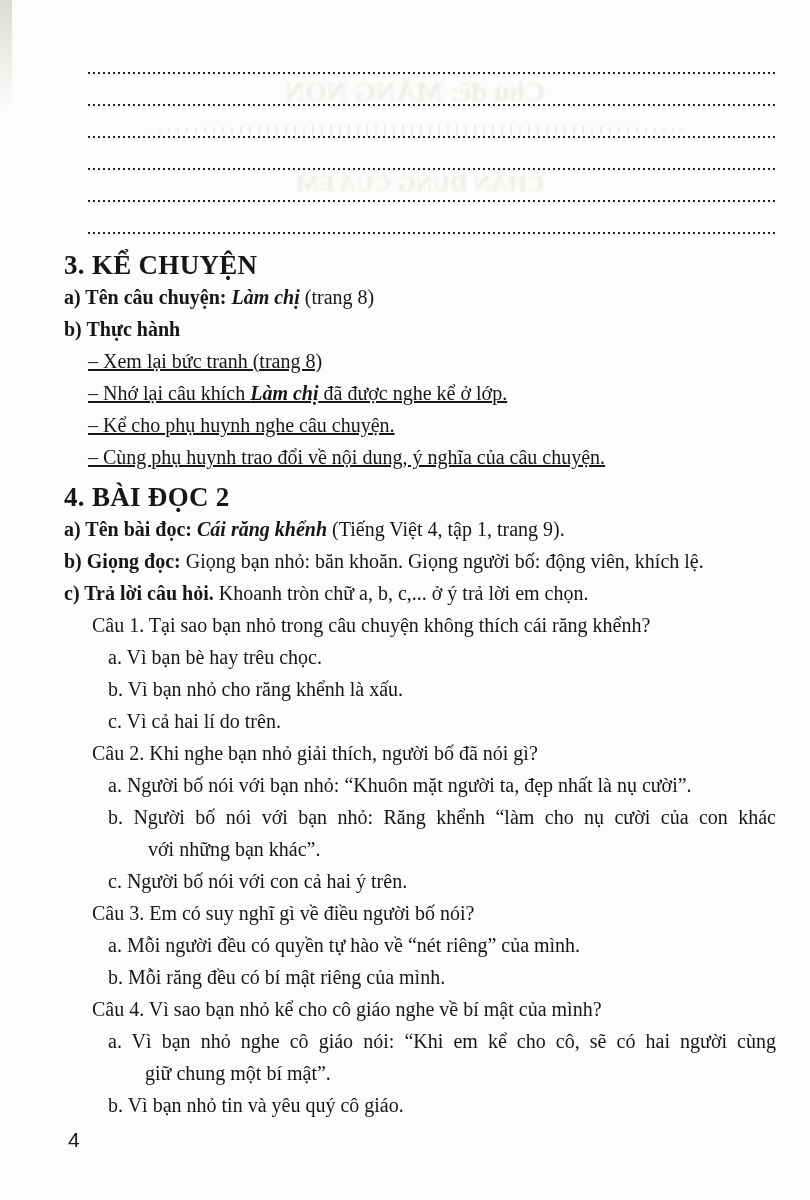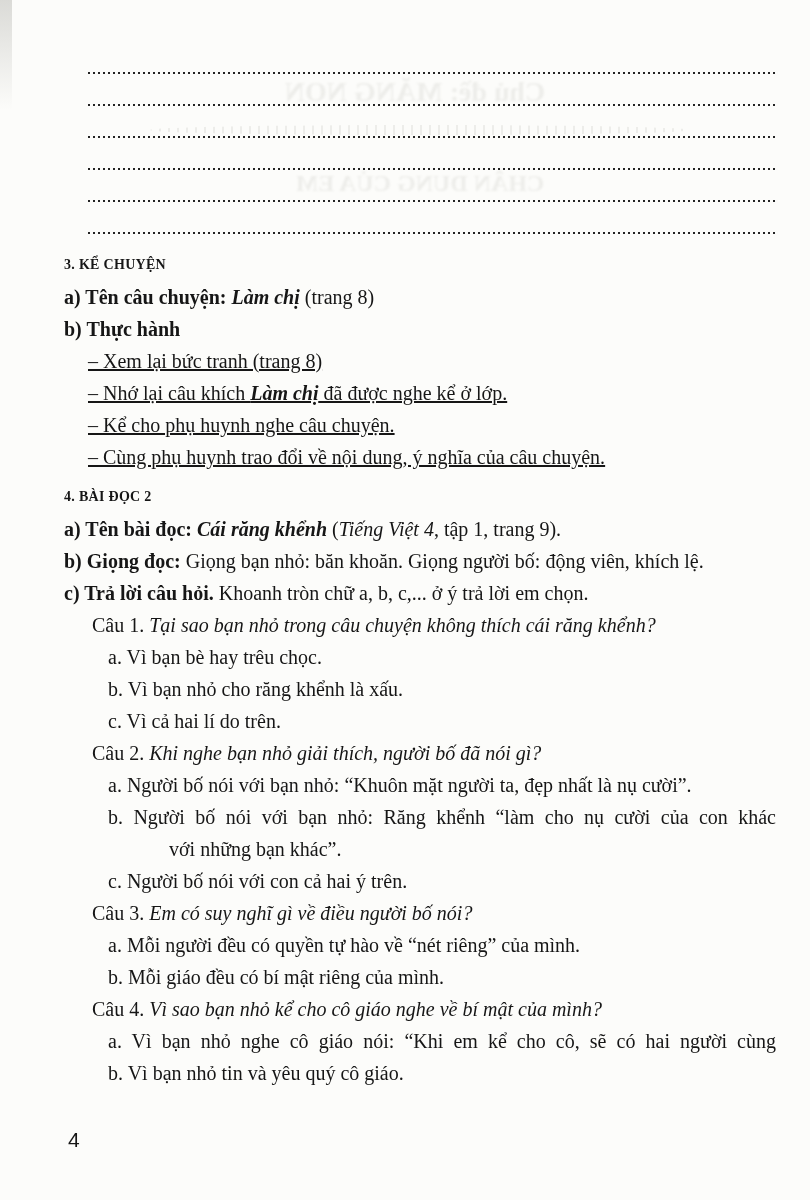--- a/index.html
+++ b/index.html
@@ -42,30 +42,30 @@
   .dotline {
     height: 32px;
     background: repeating-linear-gradient(90deg, #232323 0 2px, transparent 2px 5px) left bottom / 100% 2.4px no-repeat;
   }
   
   .doc-text {
     position: absolute; left: 64px; top: 241px; width: 712px;
     font-size: 20px; line-height: 32px;
   }
   .line { white-space: nowrap; }
-  .heading { font-size: 14px; margin-top: 8px; letter-spacing: .3px; }
+  .heading { font-size: 27px; margin-top: 8px; letter-spacing: .3px; }
   .sub         { }
   .dash        { margin-left: 24px; text-decoration: underline; }
   .question    { margin-left: 28px; }
   .answer      { margin-left: 44px; }
-  .answer-cont { margin-left: 105px; }
+  .answer-cont { margin-left: 84px; }
   .answer-cont2{ margin-left: 81px; }
   .stretch { white-space: normal; text-align: justify; text-align-last: justify; }
   .s-b  { font-weight: 700; }
-  .s-i  { font-style: italic; }
+  .s-i  { }
   .s-bi { font-weight: 700; font-style: italic; }
   .s-r  { }
   
   .page-number {
     position: absolute; left: 68px; top: 1128px;
     font-size: 21px;
     font-family: "Liberation Sans", sans-serif;
   }
 </style>
 </head>
@@ -104,19 +104,20 @@
     <div class="line answer"><span class="s-r">a. Vì bạn bè hay trêu chọc.</span></div>
     <div class="line answer"><span class="s-r">b. Vì bạn nhỏ cho răng khểnh là xấu.</span></div>
     <div class="line answer"><span class="s-r">c. Vì cả hai lí do trên.</span></div>
     <div class="line question"><span class="s-r">Câu 2. </span><span class="s-i">Khi nghe bạn nhỏ giải thích, người bố đã nói gì?</span></div>
     <div class="line answer"><span class="s-r">a. Người bố nói với bạn nhỏ: “Khuôn mặt người ta, đẹp nhất là nụ cười”.</span></div>
     <div class="line answer stretch"><span class="s-r">b. Người bố nói với bạn nhỏ: Răng khểnh “làm cho nụ cười của con khác</span></div>
     <div class="line answer-cont"><span class="s-r">với những bạn khác”.</span></div>
     <div class="line answer"><span class="s-r">c. Người bố nói với con cả hai ý trên.</span></div>
     <div class="line question"><span class="s-r">Câu 3. </span><span class="s-i">Em có suy nghĩ gì về điều người bố nói?</span></div>
     <div class="line answer"><span class="s-r">a. Mỗi người đều có quyền tự hào về “nét riêng” của mình.</span></div>
-    <div class="line answer"><span class="s-r">b. Mỗi giáo đều có bí mật riêng của mình.</span></div>
+    <div class="line answer"><span class="s-r">b. Mỗi răng đều có bí mật riêng của mình.</span></div>
     <div class="line question"><span class="s-r">Câu 4. </span><span class="s-i">Vì sao bạn nhỏ kể cho cô giáo nghe về bí mật của mình?</span></div>
     <div class="line answer stretch"><span class="s-r">a. Vì bạn nhỏ nghe cô giáo nói: “Khi em kể cho cô, sẽ có hai người cùng</span></div>
+    <div class="line answer-cont2"><span class="s-r">giữ chung một bí mật”.</span></div>
     <div class="line answer"><span class="s-r">b. Vì bạn nhỏ tin và yêu quý cô giáo.</span></div>
   </div>
 
 <div class="page-number">4</div>
 
 </body></html>

